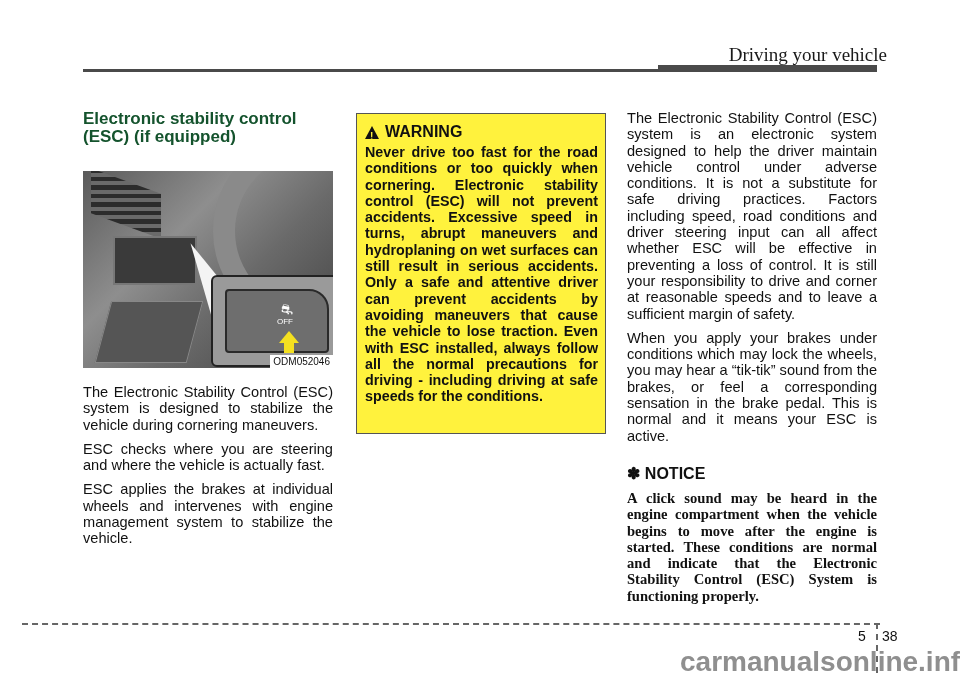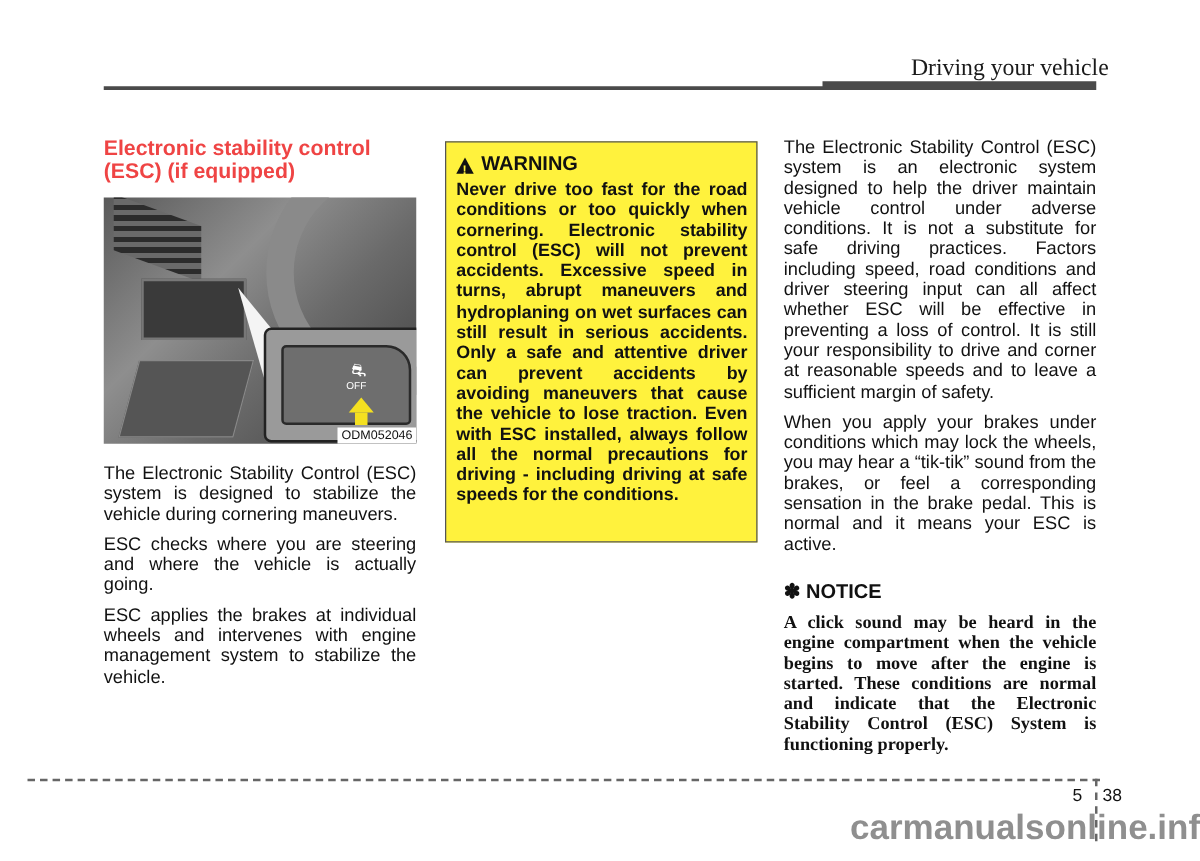--- a/index.html
+++ b/index.html
@@ -3,21 +3,21 @@
 <meta charset="utf-8">
 <style>
   html, body { margin: 0; padding: 0; background: #ffffff; }
   body { width: 960px; height: 689px; position: relative; overflow: hidden; font-family: "Liberation Sans", sans-serif; color: #111; }
 
   .header-title { position: absolute; right: 73px; top: 44px; font-family: "Liberation Serif", serif; font-size: 19px; color: #1a1a1a; text-align: center; }
   .header-rule-thin { position: absolute; left: 83px; top: 69px; width: 580px; height: 3px; background: #4a4a4a; }
   .header-rule-thick { position: absolute; left: 658px; top: 65px; width: 219px; height: 7px; background: #4a4a4a; }
 
   .col1 { position: absolute; left: 83px; top: 110px; width: 250px; }
-  .section-title { font-weight: bold; font-size: 17px; line-height: 18px; margin: 0 0 12px 0; color: #ef4444; }
+  .section-title { font-weight: bold; font-size: 17px; line-height: 18px; margin: 0 0 25px 0; color: #14532d; }
 
   .photo { position: relative; width: 250px; height: 197px; background: linear-gradient(135deg, #5a5a5a 0%, #8e8e8e 35%, #6a6a6a 60%, #3e3e3e 100%); overflow: hidden; }
   .photo .vent { position: absolute; left: 8px; top: 10px; width: 70px; height: 45px; background: repeating-linear-gradient(160deg, #2c2c2c 0 4px, #6a6a6a 4px 8px); transform: skewY(20deg); }
   .photo .wheel { position: absolute; left: 130px; top: -40px; width: 200px; height: 200px; border-radius: 50%; border: 22px solid #8a8a8a; box-sizing: border-box; }
   .photo .switch-panel { position: absolute; left: 30px; top: 65px; width: 80px; height: 45px; background: #3a3a3a; border: 2px solid #777; }
   .photo .lower-panel { position: absolute; left: 20px; top: 130px; width: 90px; height: 60px; background: #555; border: 1px solid #888; transform: skewX(-15deg); }
   .photo .callout-line { position: absolute; left: 100px; top: 75px; width: 0; height: 0; border-left: 8px solid transparent; border-right: 40px solid transparent; border-bottom: 115px solid #f4f4f4; transform: rotate(-20deg); transform-origin: top left; }
   .photo .inset { position: absolute; left: 128px; top: 104px; width: 122px; height: 88px; background: #9a9a9a; border: 2px solid #222; border-radius: 6px 0 0 6px; }
   .photo .inset .btn { position: absolute; left: 12px; top: 12px; width: 100px; height: 60px; background: #6e6e6e; border: 2px solid #2a2a2a; border-radius: 4px 20px 4px 4px; }
   .photo .inset .esc-glyph { position: absolute; left: 54px; top: 10px; color: #fff; font-size: 14px; }
@@ -73,21 +73,21 @@
         <span class="esc-glyph">⛐</span>
         <span class="off-label">OFF</span>
         <span class="arrow"></span>
         <span class="arrow-stem"></span>
       </div>
     </div>
     <div class="code-label">ODM052046</div>
   </div>
 
   <p class="body-text p1">The Electronic Stability Control (ESC) system is designed to stabilize the vehicle during cornering maneuvers.</p>
-  <p class="body-text">ESC checks where you are steering and where the vehicle is actually going.</p>
+  <p class="body-text">ESC checks where you are steering and where the vehicle is actually fast.</p>
   <p class="body-text">ESC applies the brakes at individual wheels and intervenes with engine management system to stabilize the vehicle.</p>
 </div>
 
 <div class="warning">
   <div class="warning-title">
     <span class="tri"></span>
     <span>WARNING</span>
   </div>
   <p class="warning-text">Never drive too fast for the road conditions or too quickly when cornering. Electronic stability control (ESC) will not prevent accidents. Excessive speed in turns, abrupt maneuvers and hydroplaning on wet surfaces can still result in serious accidents. Only a safe and attentive driver can prevent accidents by avoiding maneuvers that cause the vehicle to lose traction. Even with ESC installed, always follow all the normal precautions for driving - including driving at safe speeds for the conditions.</p>
 </div>

